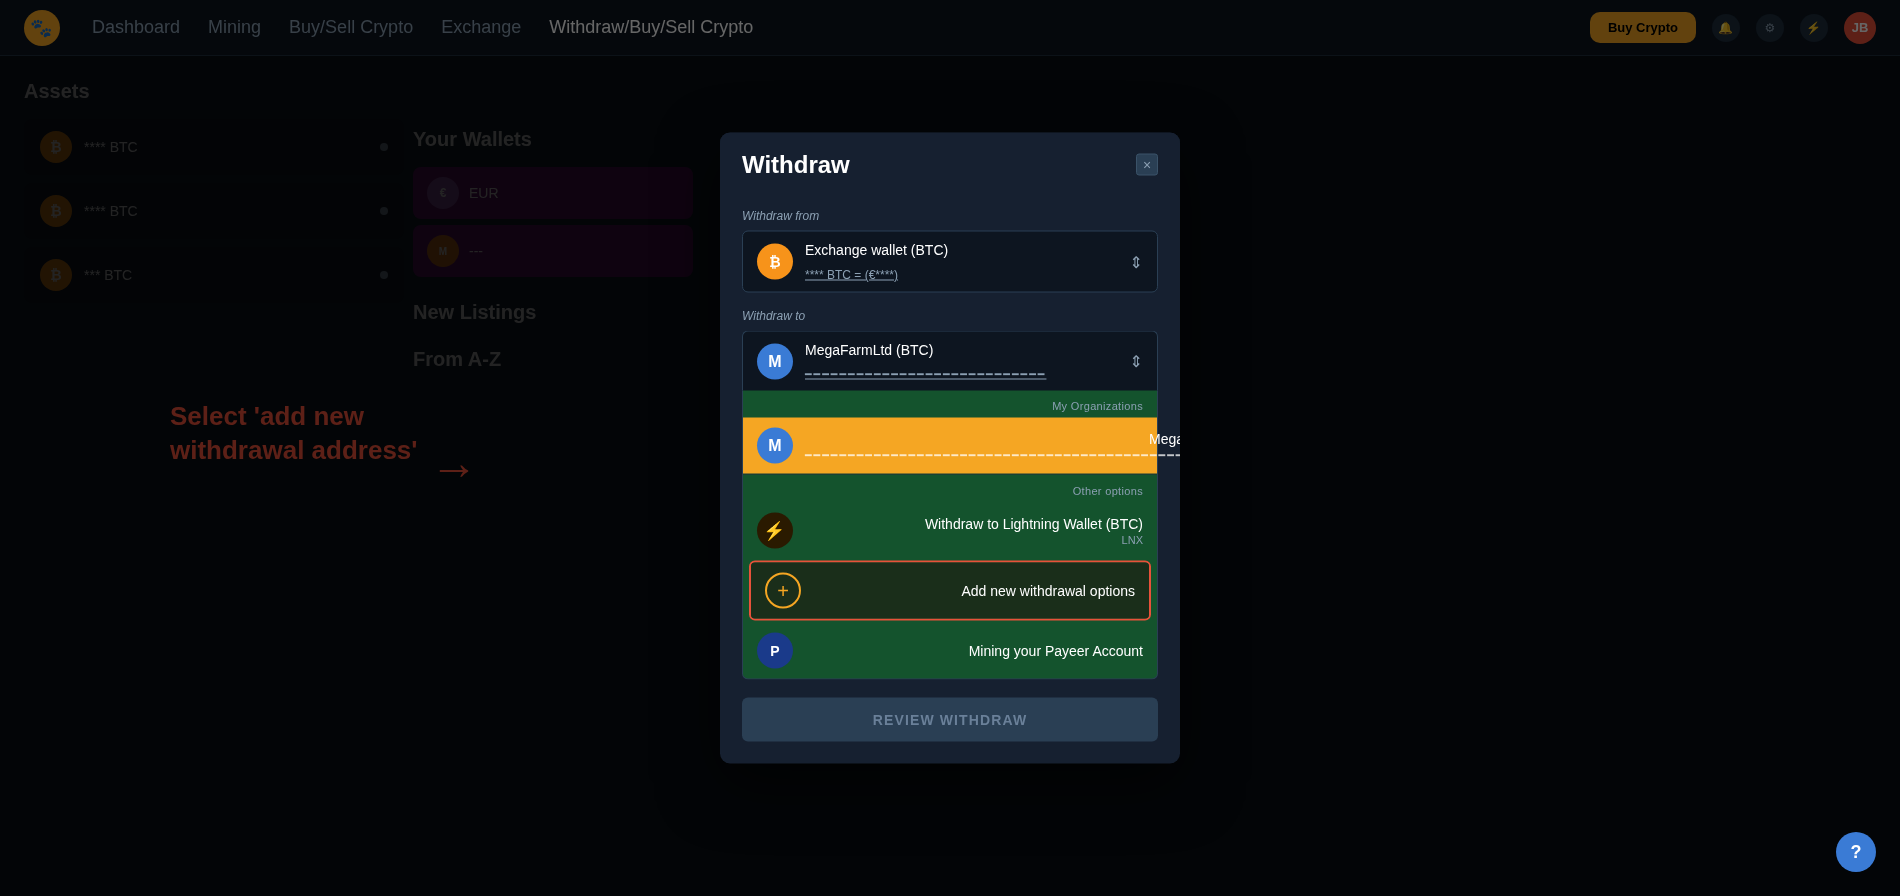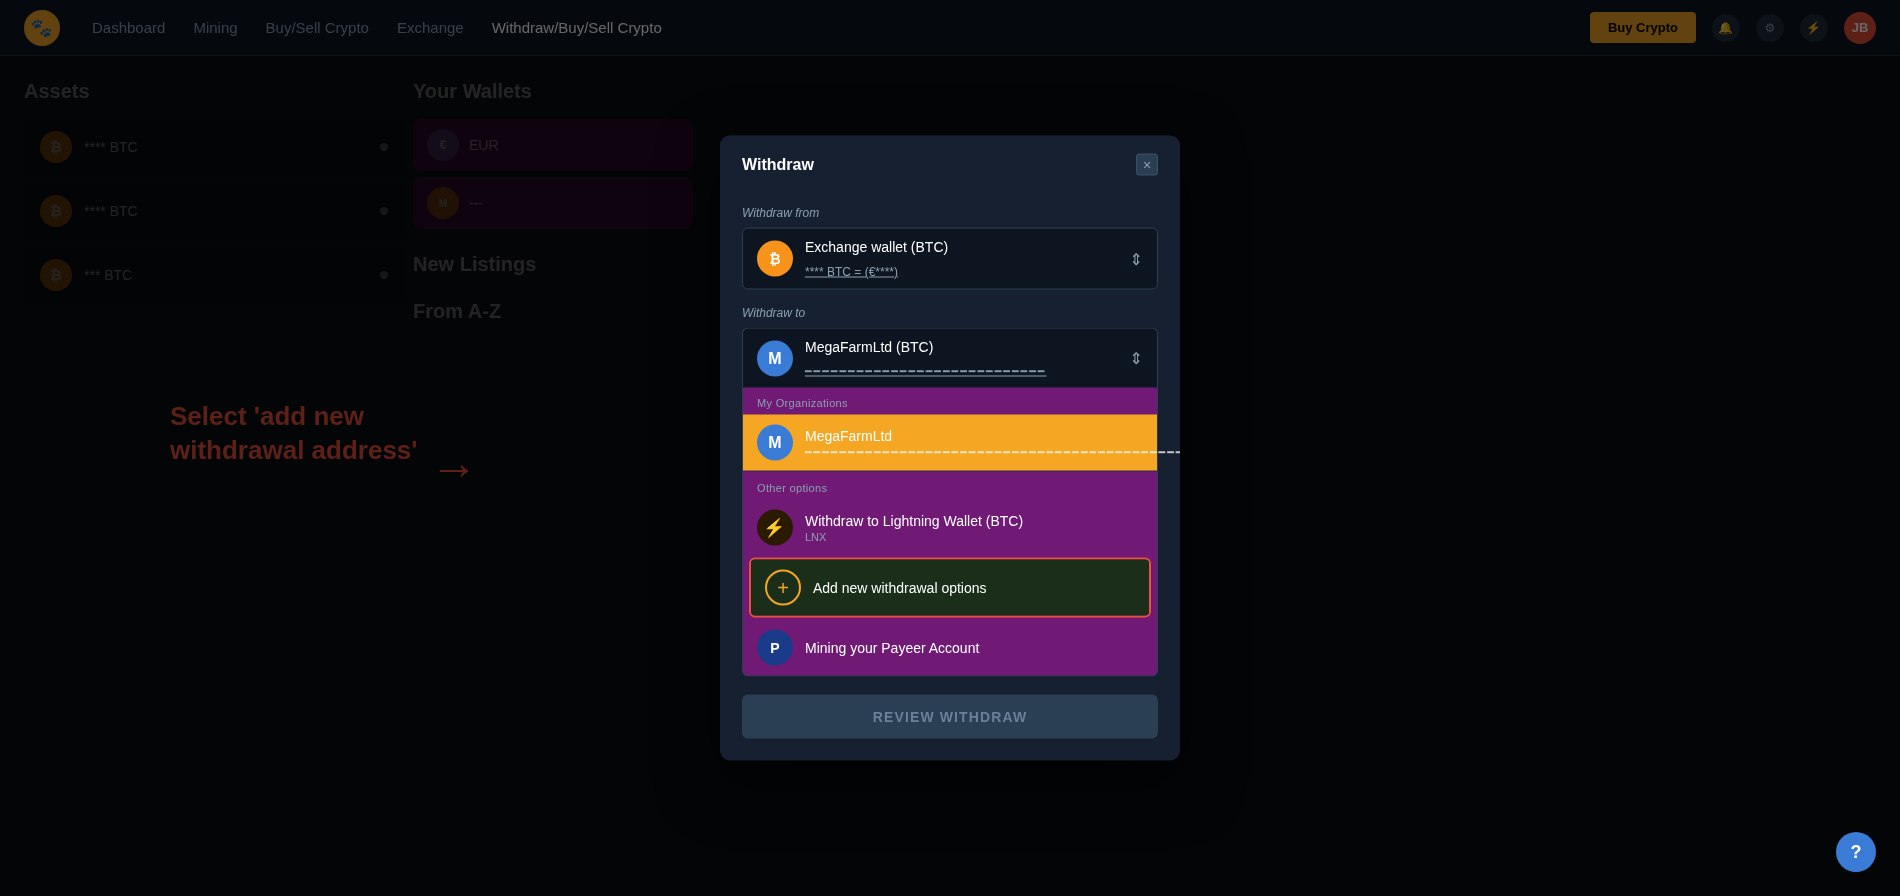--- a/index.html
+++ b/index.html
@@ -38,32 +38,32 @@
       background: #f5a623;
       border-radius: 50%;
       display: flex; align-items: center; justify-content: center;
       font-size: 18px;
     }
     .nav-links {
       display: flex; gap: 28px; flex: 1;
     }
     .nav-link {
       color: #8ca0b3;
-      font-size: 15px;
+      font-size: 18px;
       cursor: pointer;
     }
     .nav-link.active { color: #fff; }
     .nav-right {
       display: flex; align-items: center; gap: 16px; margin-left: auto;
     }
     .btn-buy {
       background: #f5a623;
       color: #000;
       border: none;
-      border-radius: 4px;
+      border-radius: 10px;
       padding: 8px 18px;
       font-size: 13px;
       font-weight: 600;
       cursor: pointer;
     }
     .nav-icon {
       width: 28px; height: 28px;
       background: #1e2d3d;
       border-radius: 50%;
       display: flex; align-items: center; justify-content: center;
@@ -115,21 +115,21 @@
       font-size: 14px; font-weight: 700; color: #fff;
     }
     .asset-info { flex: 1; }
     .asset-name { color: #fff; font-size: 14px; }
     .asset-dot {
       width: 8px; height: 8px;
       border-radius: 50%;
       background: #8ca0b3;
     }
 
-    .right-panel { flex: 0 0 280px; }
+    .right-panel { flex: 0 0 280px; margin-top: 48px; }
     .wallet-item {
       background: #701a75;
       border-radius: 8px;
       padding: 10px 14px;
       margin-bottom: 6px;
       display: flex; align-items: center; gap: 10px;
     }
 
     
     .annotation {
@@ -176,21 +176,21 @@
 
     .modal-header {
       display: flex;
       align-items: center;
       justify-content: space-between;
       padding: 18px 22px 14px;
       background: #162030;
     }
     .modal-title {
       color: #fff;
-      font-size: 16px;
+      font-size: 24px;
       font-weight: 600;
     }
     .modal-close {
       width: 22px; height: 22px;
       background: #2a3f54;
       border: 1px solid #3a5268;
       border-radius: 3px;
       display: flex; align-items: center; justify-content: center;
       color: #8ca0b3;
       font-size: 14px;
@@ -244,25 +244,26 @@
       border-radius: 50%;
       display: flex; align-items: center; justify-content: center;
       color: #fff;
       font-size: 16px;
       font-weight: 700;
       flex-shrink: 0;
     }
 
     
     .dropdown {
-      background: #701a75;
+      background: #14532d;
       border: 1px solid #2a3f54;
       border-top: none;
       border-radius: 0 0 6px 6px;
       margin-top: -1px;
+      text-align: right;
     }
 
     .dropdown-section-label {
       color: #8ca0b3;
       font-size: 11px;
       padding: 10px 14px 6px;
       letter-spacing: 0.03em;
     }
 
     .dropdown-item {

